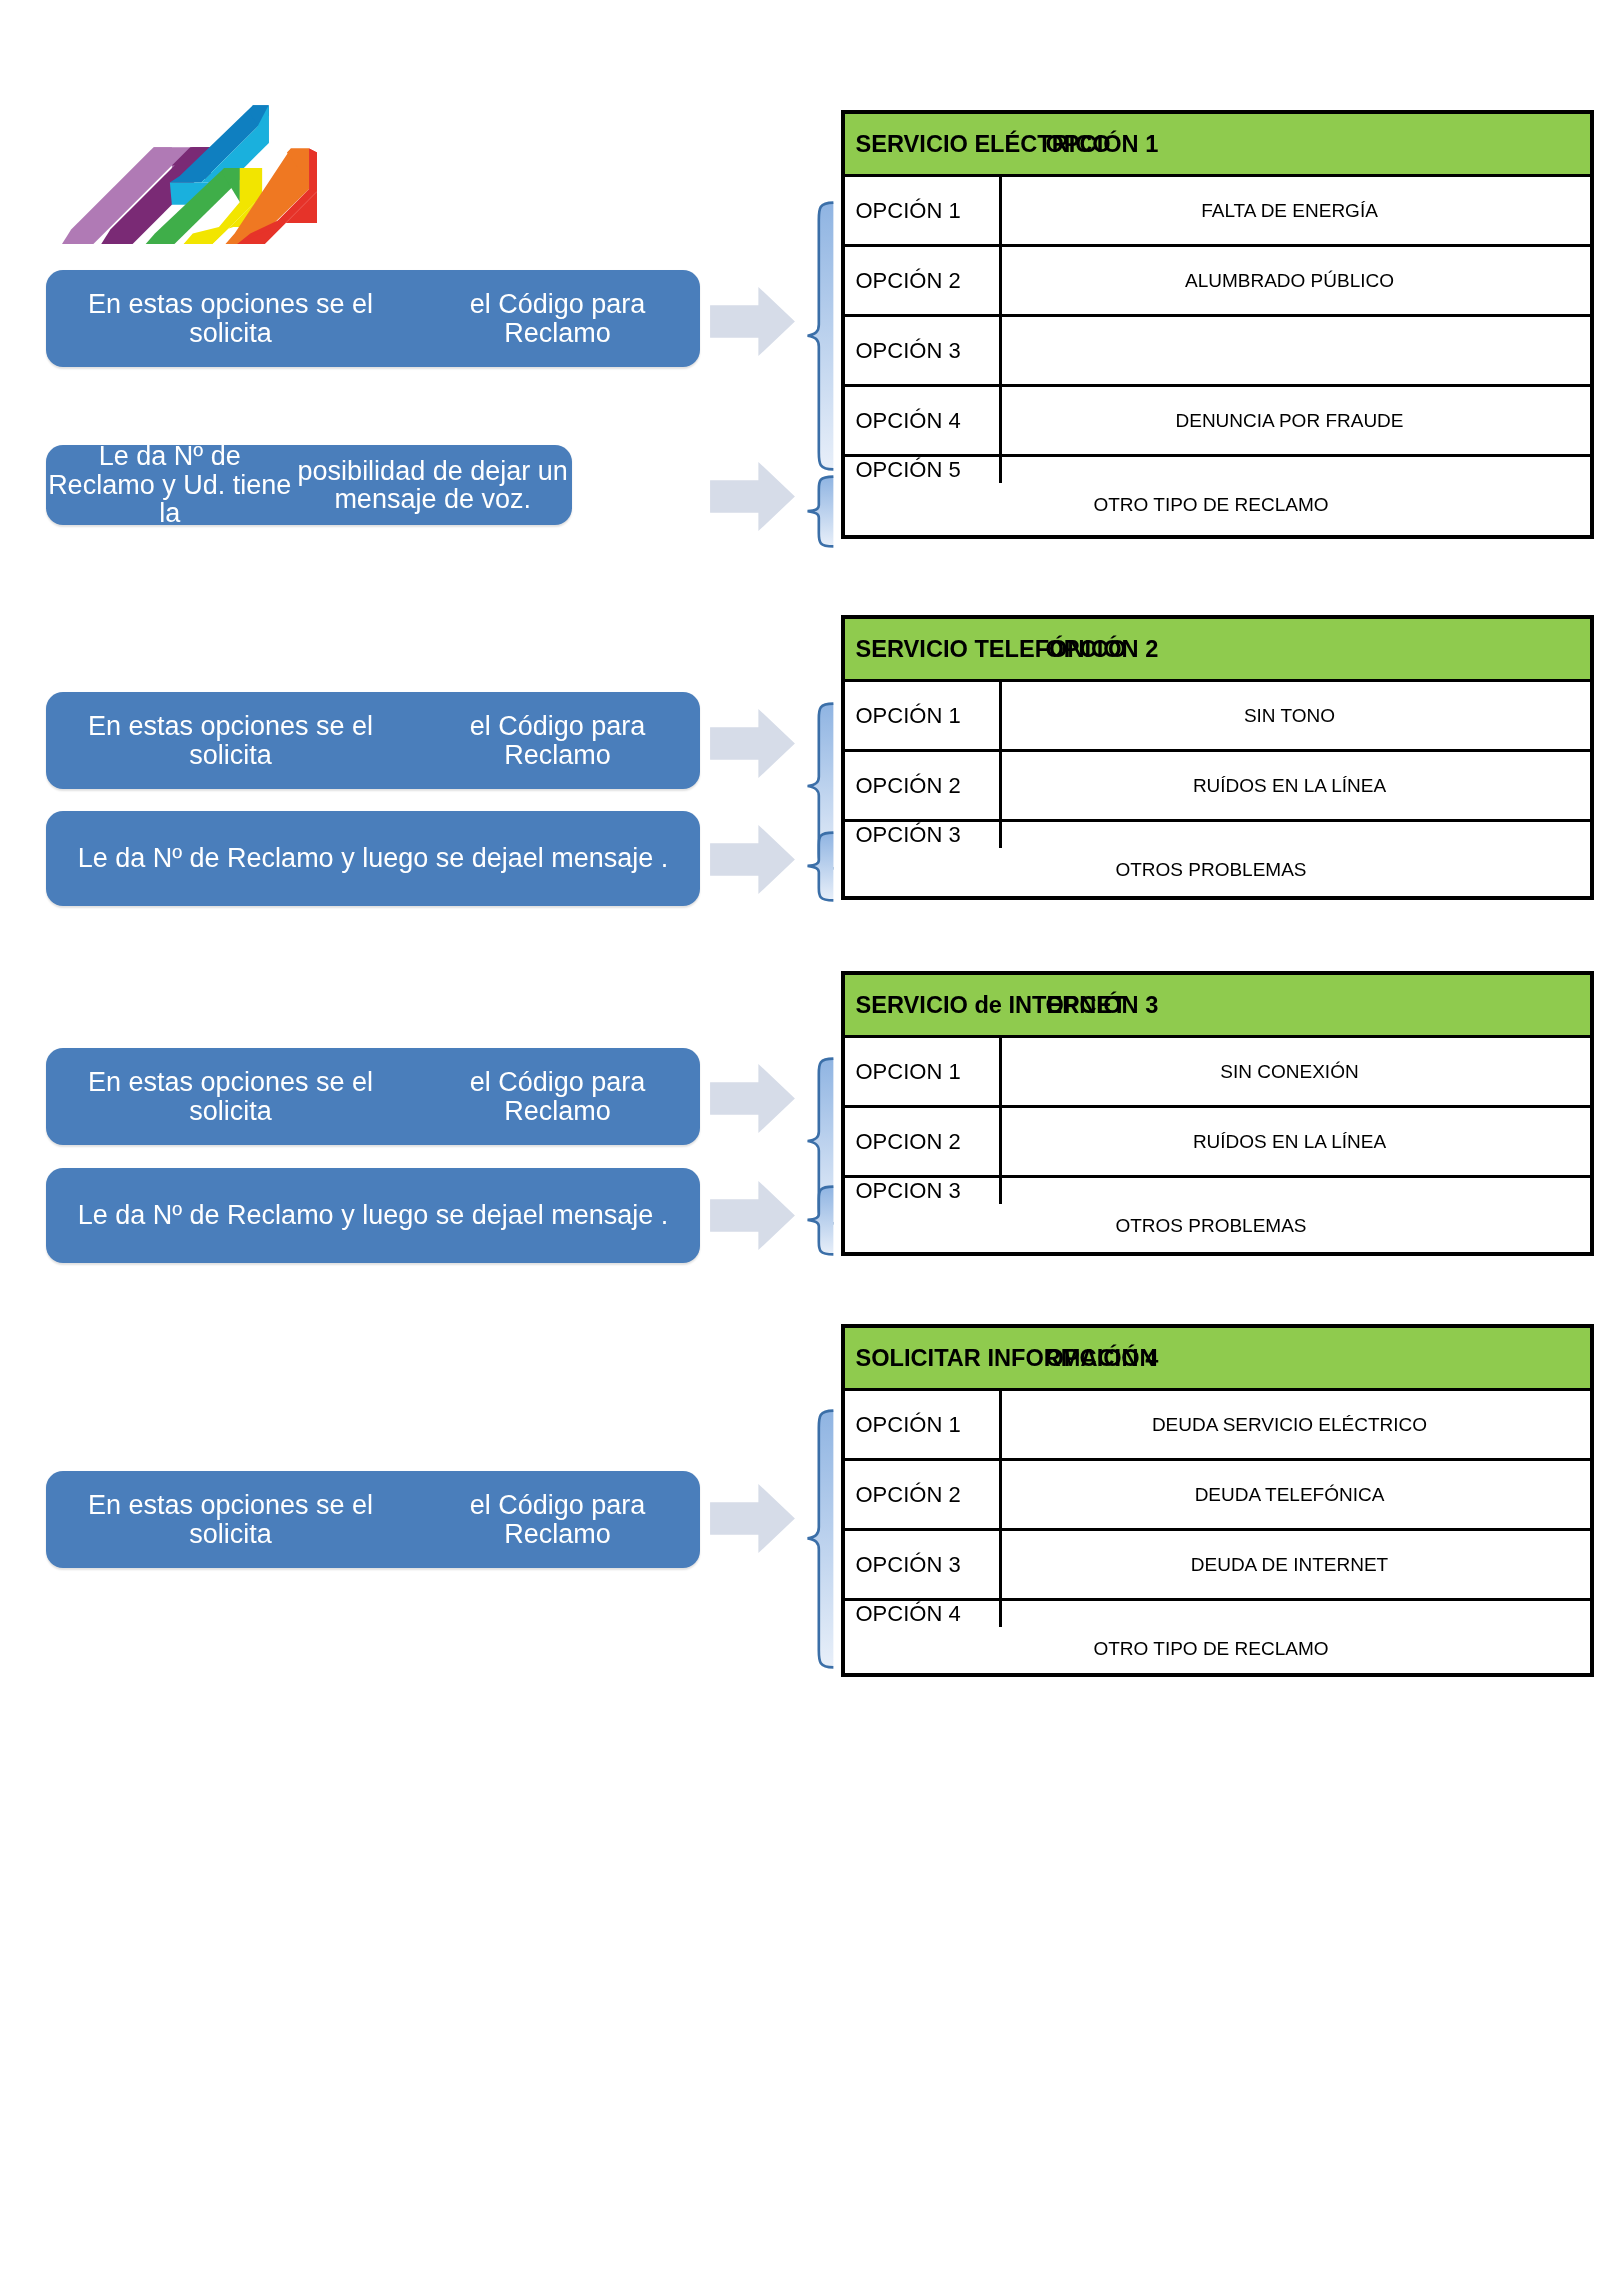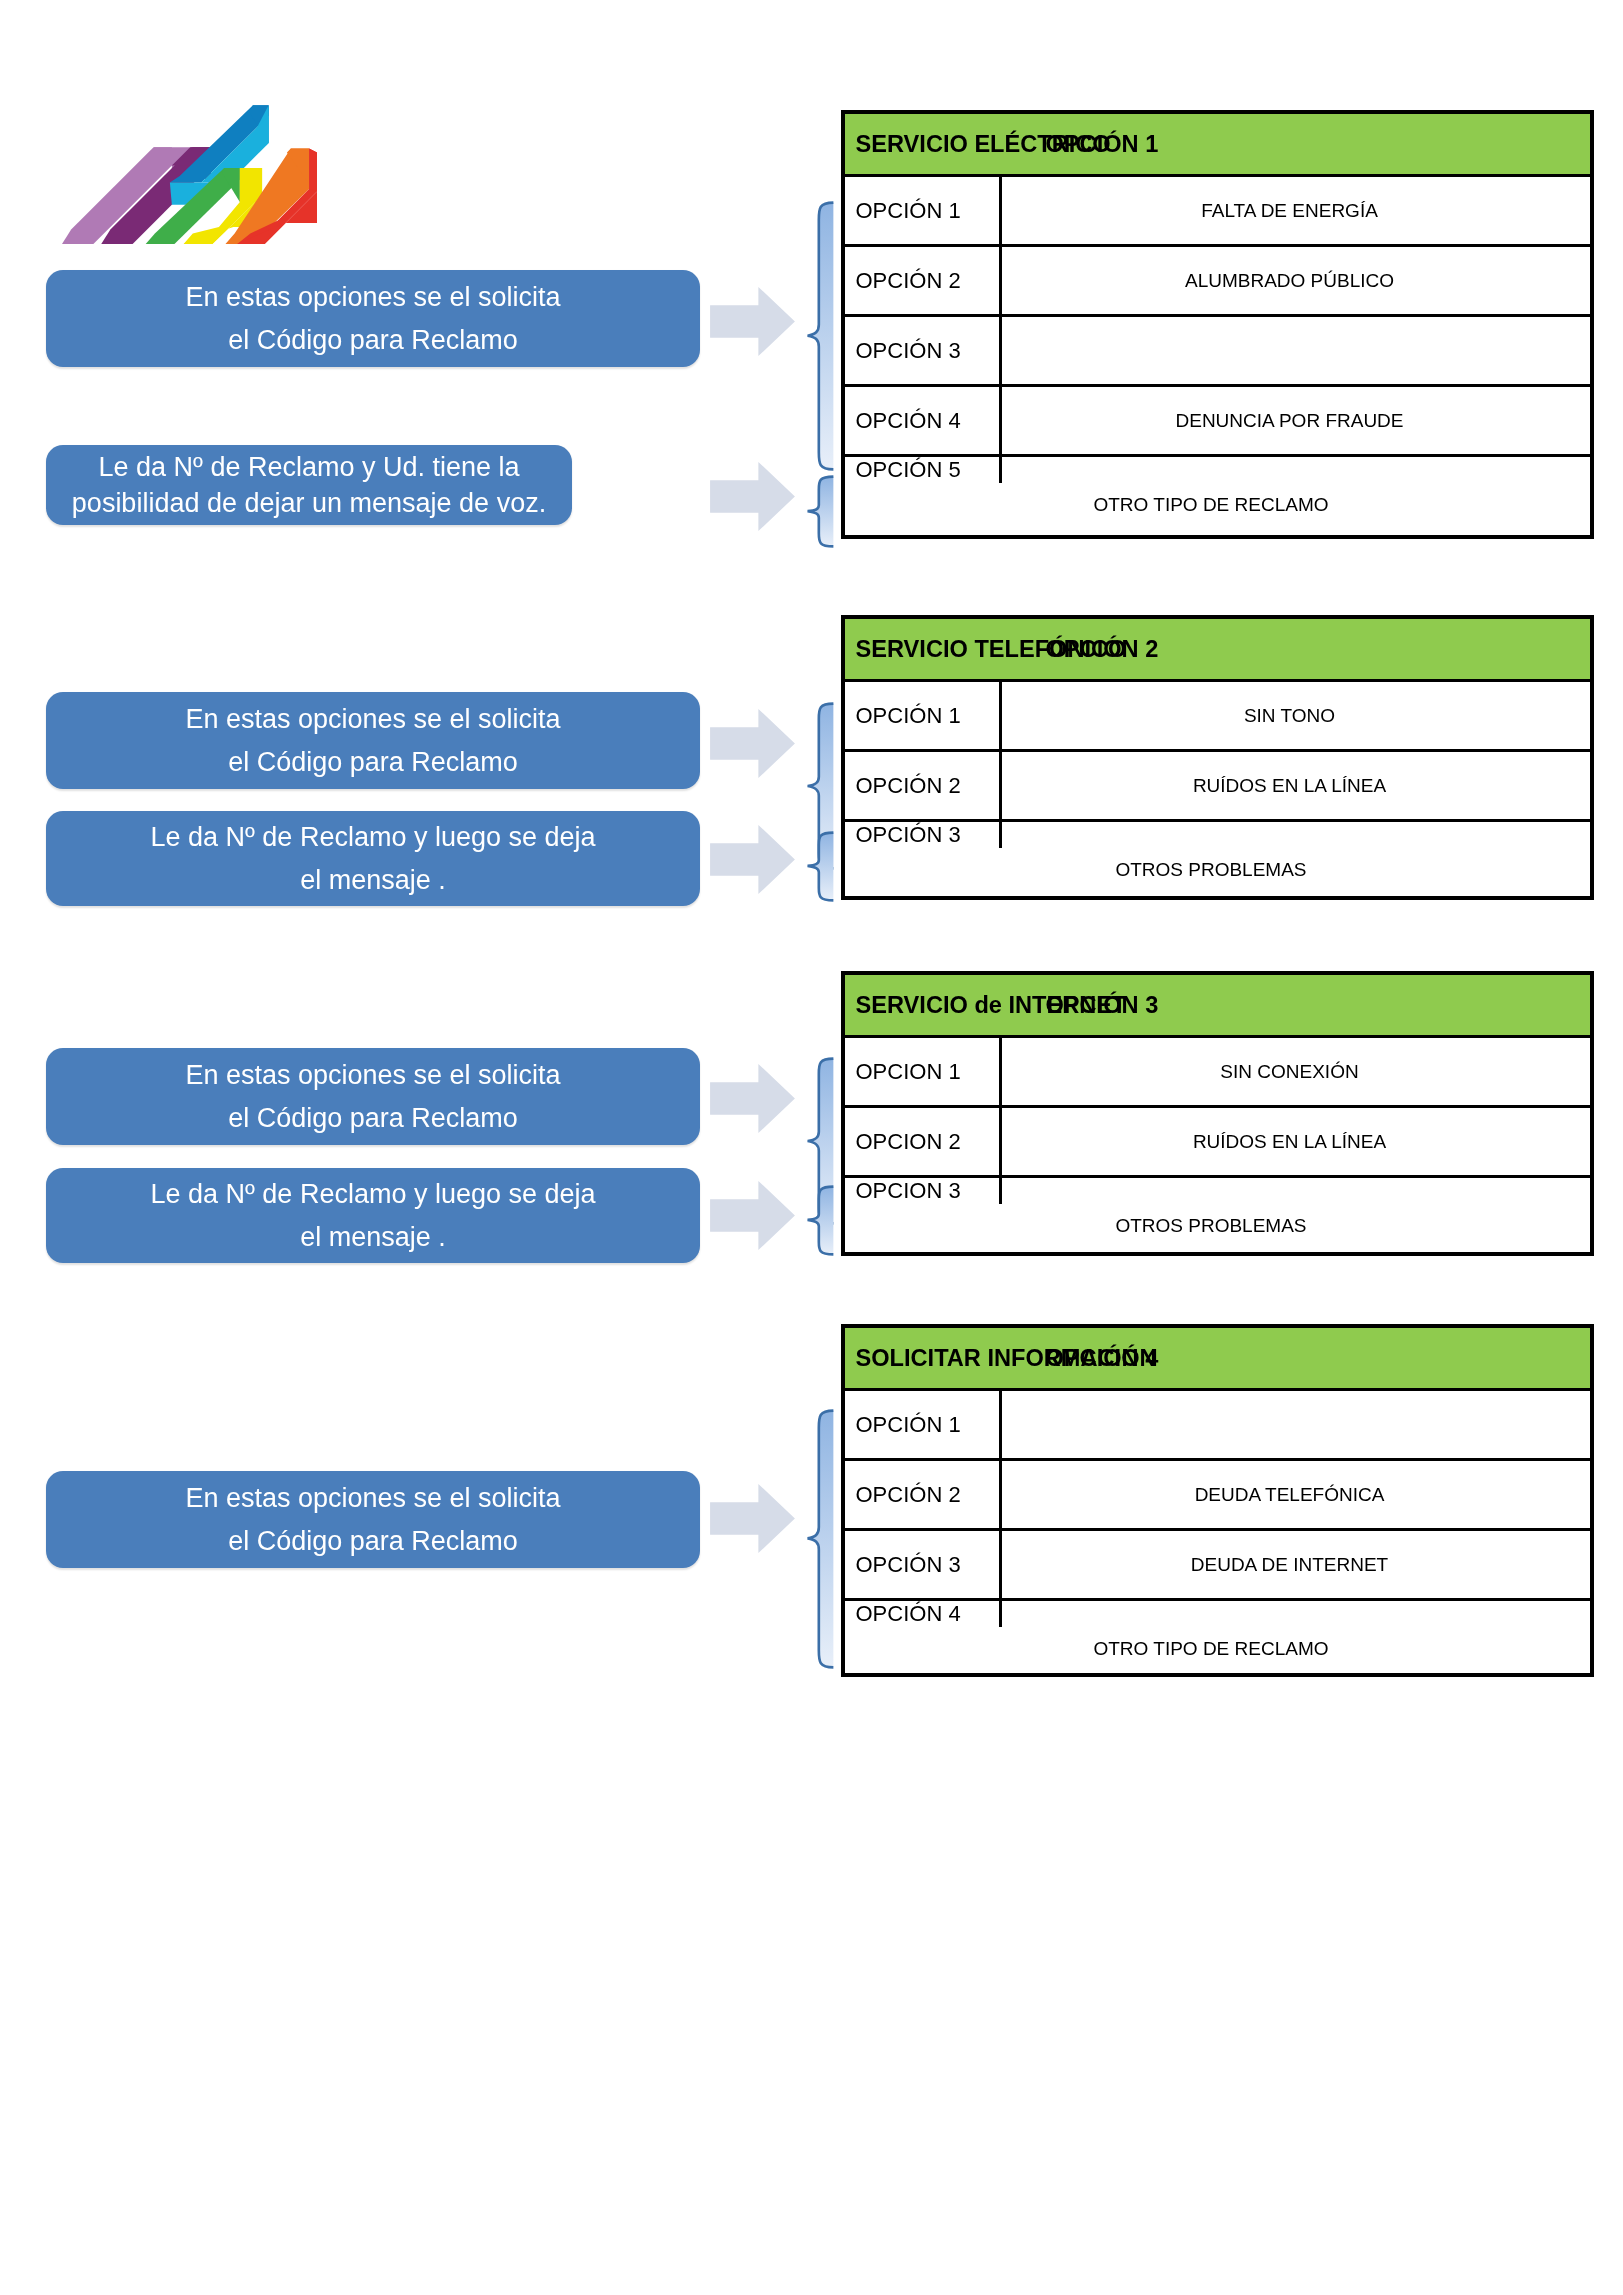--- a/index.html
+++ b/index.html
@@ -11,21 +11,21 @@
 
   
   .logo{position:absolute;left:62px;top:105px;width:255px;height:151px;}
 
   
   .bluebox{
     position:absolute;
     background:#4A7EBB;
     border-radius:17px;
     color:#ffffff;
-    display:flex;flex-direction:column;align-items:center;justify-content:center;
+    display:flex;align-items:center;justify-content:center;
     text-align:center;
     font-size:27px;
     line-height:1.05;
     box-shadow:0 1.3px 2px rgba(0,0,0,0.12);
   }
   .bluebox .ln{display:block;padding:7.2px 0;}
   .bluebox.tight .ln{padding:3.9px 0;}
 
   
   .arrow{position:absolute;width:85px;height:77px;}
@@ -339,20 +339,21 @@
     </svg>
   </div>
 
   <div class="tbl" style="left:841px;top:1324px;width:753px;height:353px;">
     <div class="hdr">
       <span class="h-service">SOLICITAR INFORMACIÓN</span>
       <span class="h-option">OPCIÓN 4</span>
     </div>
     <div class="row">
       <div class="c1">OPCIÓN 1</div>
+      <div class="c2">DEUDA SERVICIO ELÉCTRICO</div>
     </div>
     <div class="row">
       <div class="c1">OPCIÓN 2</div>
       <div class="c2">DEUDA TELEFÓNICA</div>
     </div>
     <div class="row">
       <div class="c1">OPCIÓN 3</div>
       <div class="c2">DEUDA DE INTERNET</div>
     </div>
     <div class="row">

